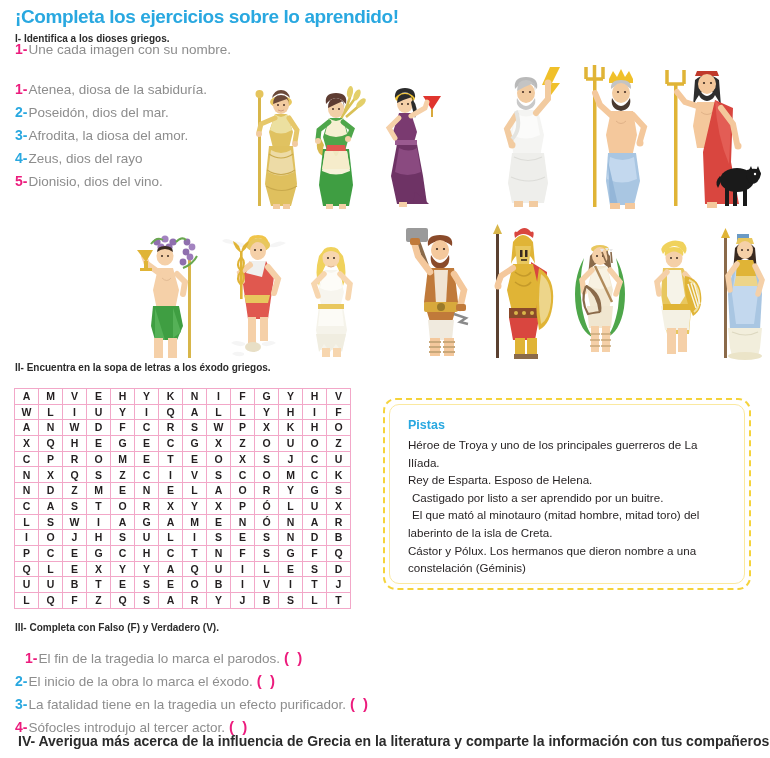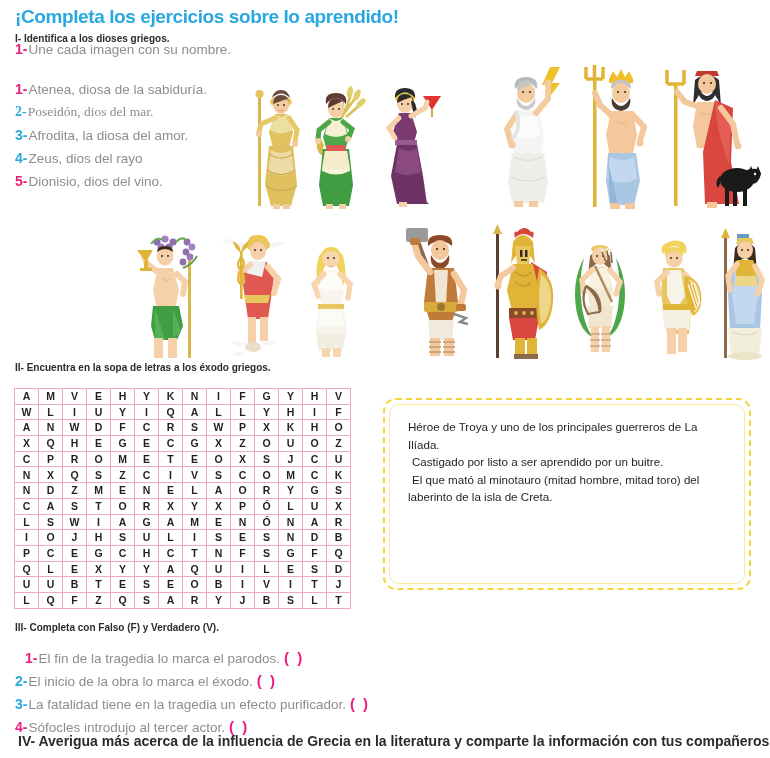--- a/index.html
+++ b/index.html
@@ -133,21 +133,21 @@
 
 <div id="sec1-head" class="section-head">I- Identifica a los dioses griegos.</div>
 
 <div class="numrow" style="left:15px; top:42px;">
   <span class="num pink">1-</span><span>Une cada imagen con su nombre.</span>
 </div>
 
 <div class="numrow" style="left:15px; top:82px;">
   <span class="num pink">1-</span><span>Atenea, diosa de la sabiduría.</span>
 </div>
-<div class="numrow" style="left:15px; top:105px;font-family:Liberation Serif, serif;">
+<div class="numrow" style="left:15px; top:105px;">
   <span class="num cyan">2-</span><span>Poseidón, dios del mar.</span>
 </div>
 <div class="numrow" style="left:15px; top:128px;">
   <span class="num cyan">3-</span><span>Afrodita, la diosa del amor.</span>
 </div>
 <div class="numrow" style="left:15px; top:151px;">
   <span class="num cyan">4-</span><span>Zeus, dios del rayo</span>
 </div>
 <div class="numrow" style="left:15px; top:174px;">
   <span class="num pink">5-</span><span>Dionisio, dios del vino.</span>
@@ -758,23 +758,26 @@
         <td>B</td>
         <td>S</td>
         <td>L</td>
         <td>T</td>
       </tr>
     </tbody>
 </table>
 
 <div id="pistas-box">
   <div id="pistas-inner">
+    <div id="pistas-title">Pistas</div>
     <div class="pista">Héroe de Troya y uno de los principales guerreros de La Ilíada.</div>
+    <div class="pista">Rey de Esparta. Esposo de Helena.</div>
     <div class="pista indent"> Castigado por listo a ser aprendido por un buitre.</div>
     <div class="pista indent"> El que mató al minotauro (mitad hombre, mitad toro) del laberinto de la isla de Creta.</div>
+    <div class="pista">Cástor y Pólux. Los hermanos que dieron nombre a una constelación (Géminis)</div>
   </div>
 </div>
 
 <div id="sec3-head" class="section-head">III- Completa con Falso (F) y Verdadero (V).</div>
 
 <div class="numrow" style="left:15px; top:650px;margin-left:10px;">
   <span class="num pink">1-</span><span>El fin de la tragedia lo marca el parodos.</span><span class="paren">(   )</span>
 </div>
 <div class="numrow" style="left:15px; top:673px;">
   <span class="num cyan">2-</span><span>El inicio de la obra lo marca el éxodo.</span><span class="paren">(   )</span>

